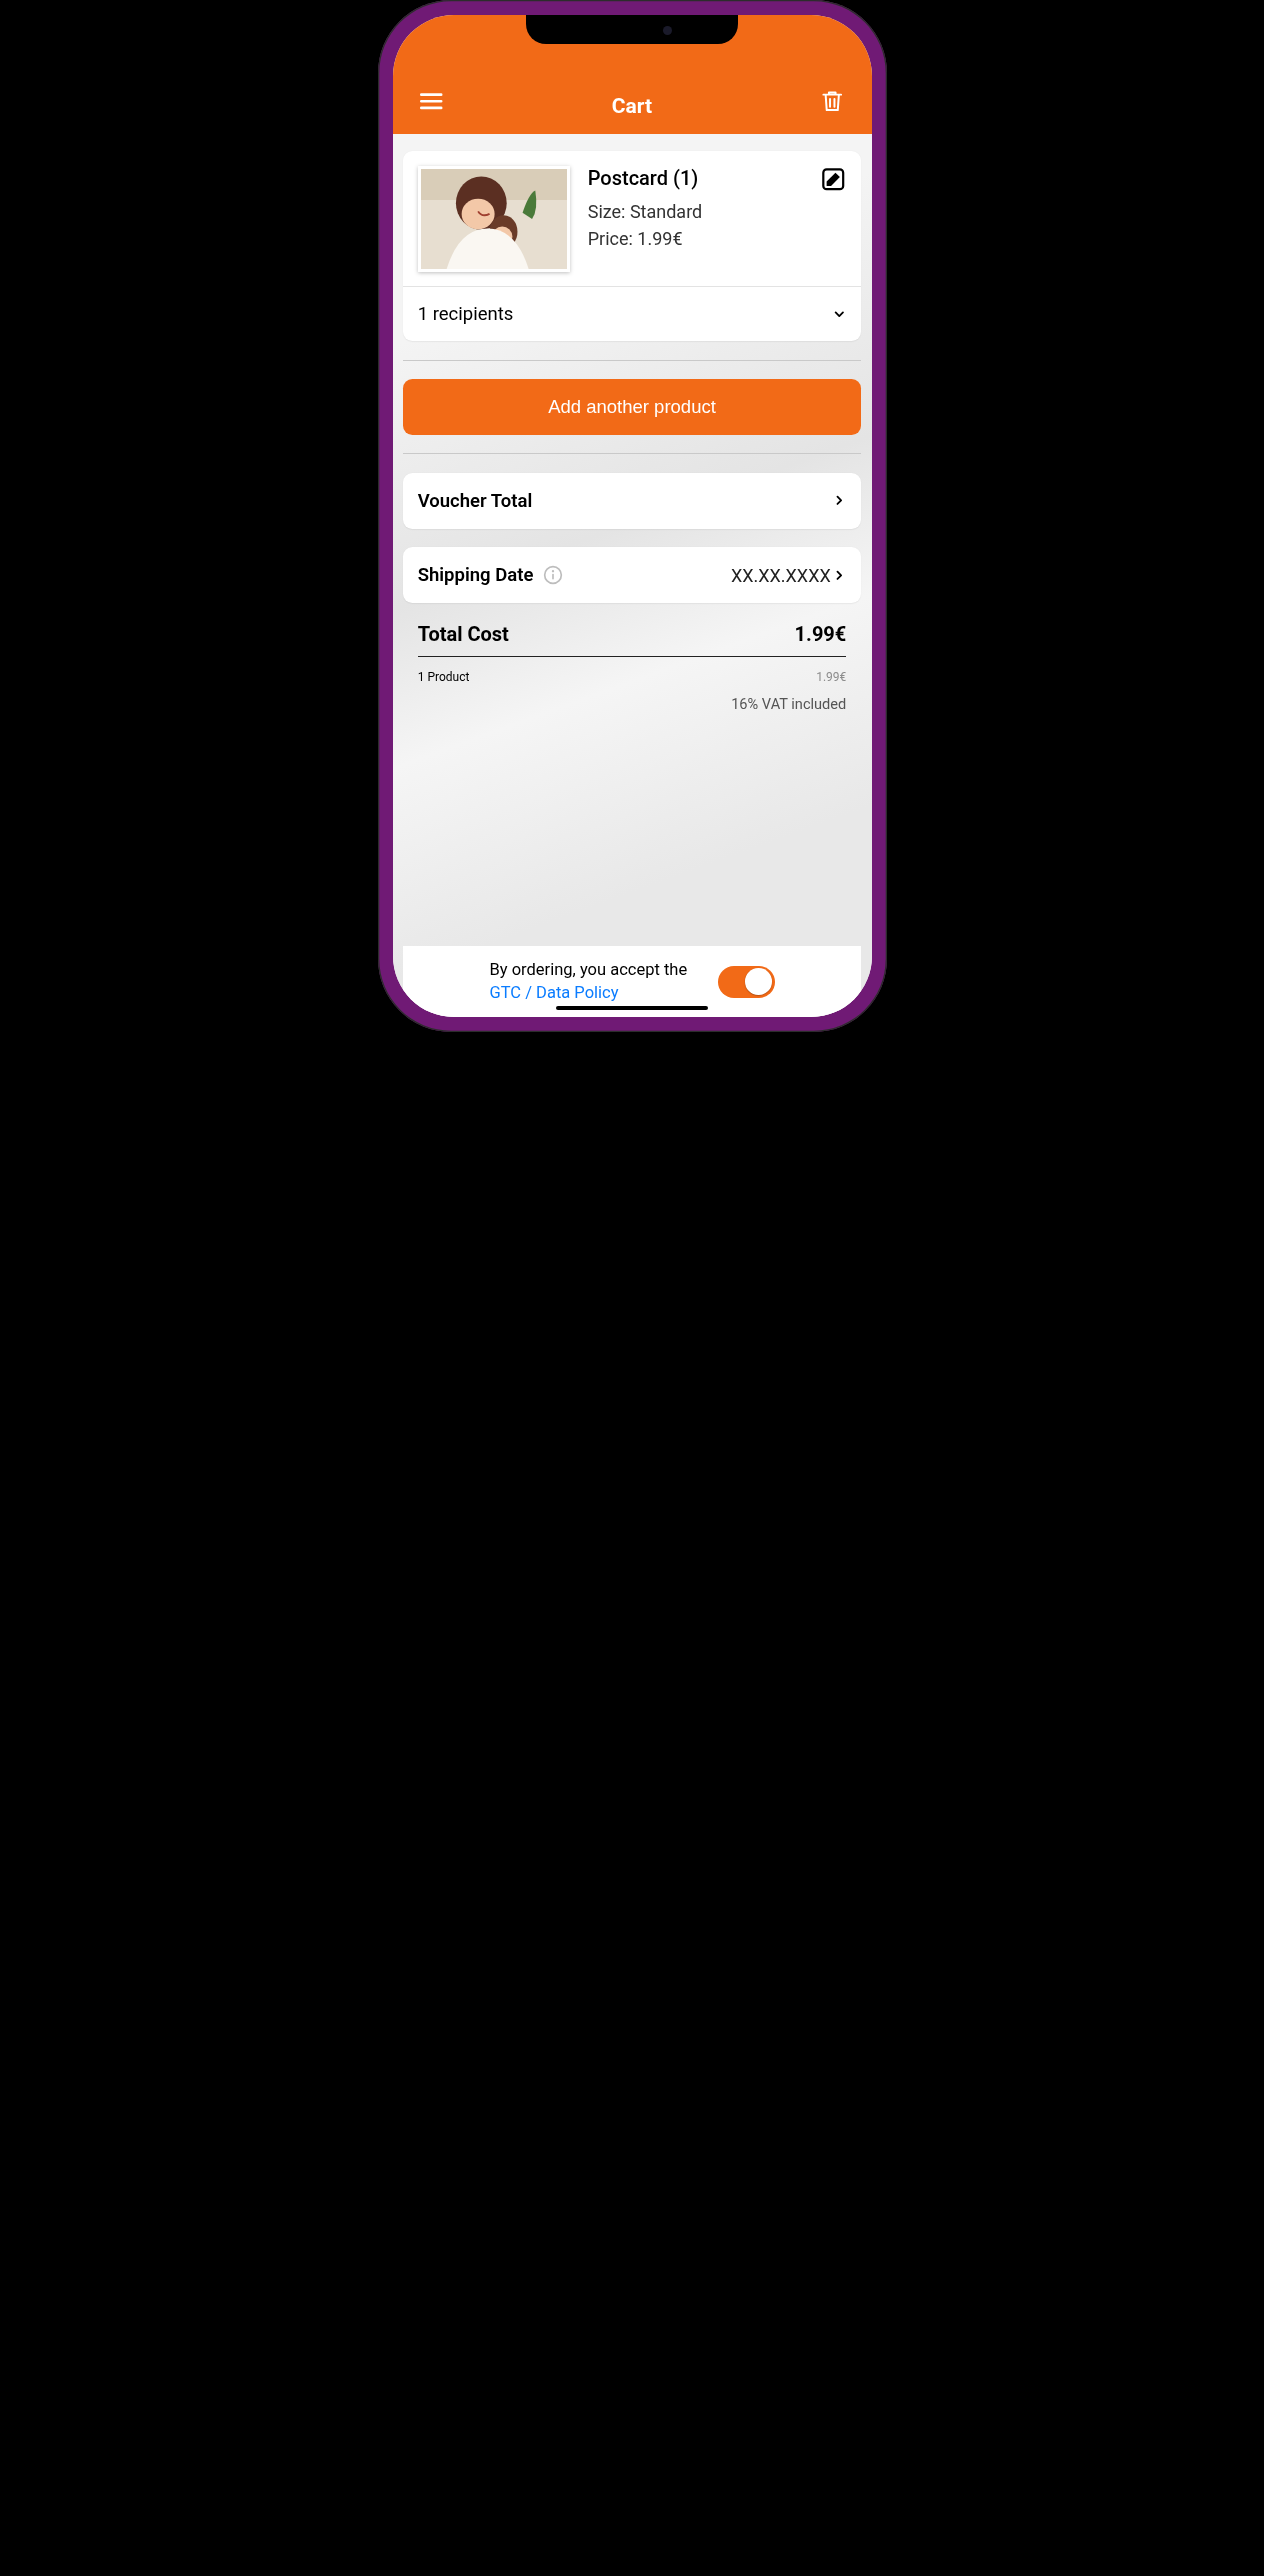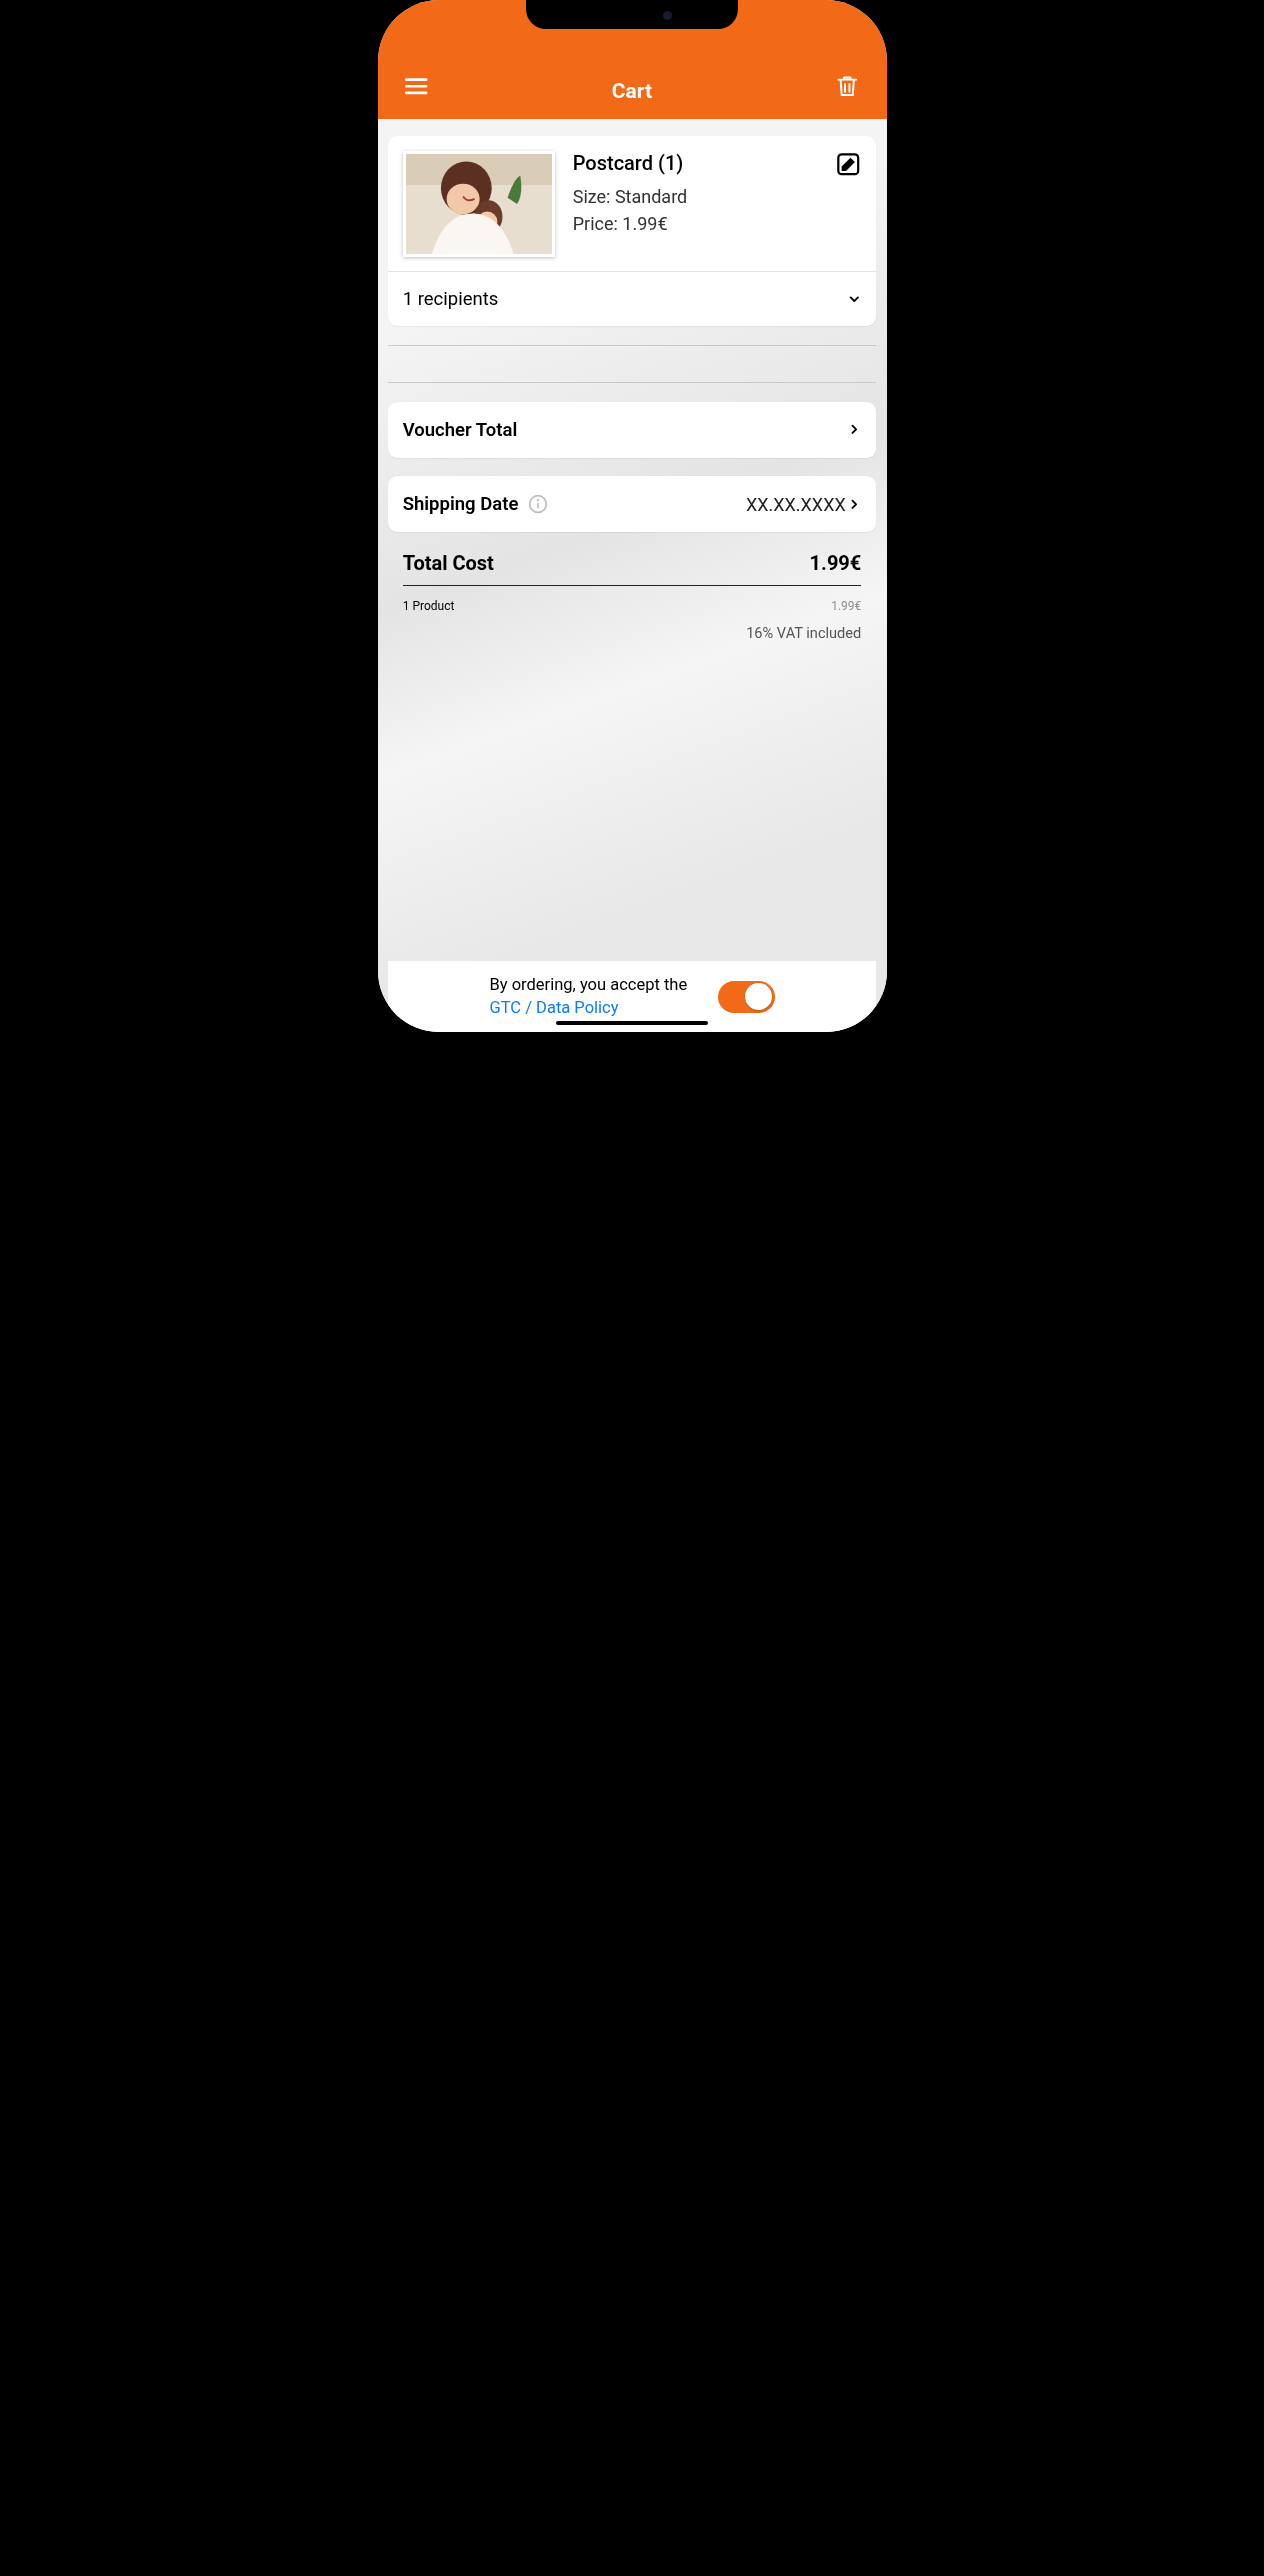--- a/index.html
+++ b/index.html
@@ -9,21 +9,21 @@
     background: #000;
     display: flex;
     align-items: flex-start;
     justify-content: center;
   }
   .device {
     width: 509px;
     height: 1032px;
     background: #701a75;
     border-radius: 73px;
-    padding: 0;
+    padding: 15px;
     position: relative;
     box-shadow: 0 0 0 1.3px #2c2c2c inset;
   }
   .bezel {
     width: 100%;
     height: 100%;
     background: #eee;
     border-radius: 61px;
     overflow: hidden;
     position: relative;
@@ -298,20 +298,21 @@
         <div class="recipients-row">
           <span>1 recipients</span>
           <svg class="chev" viewBox="0 0 24 24" width="20" height="20">
             <path d="M6 9l6 6 6-6" stroke="#000" stroke-width="3" fill="none" stroke-linecap="round" stroke-linejoin="round"></path>
           </svg>
         </div>
       </div>
 
       <div class="hr"></div>
 
+      <button class="add-btn">Add another product</button>
 
       <div class="hr"></div>
 
       <div class="card list-row">
         <div class="row-left">
           <span>Voucher Total</span>
         </div>
         <svg class="chev" viewBox="0 0 24 24" width="16" height="16">
           <path d="M9 6l6 6-6 6" stroke="#000" stroke-width="3" fill="none" stroke-linecap="round" stroke-linejoin="round"></path>
         </svg>

